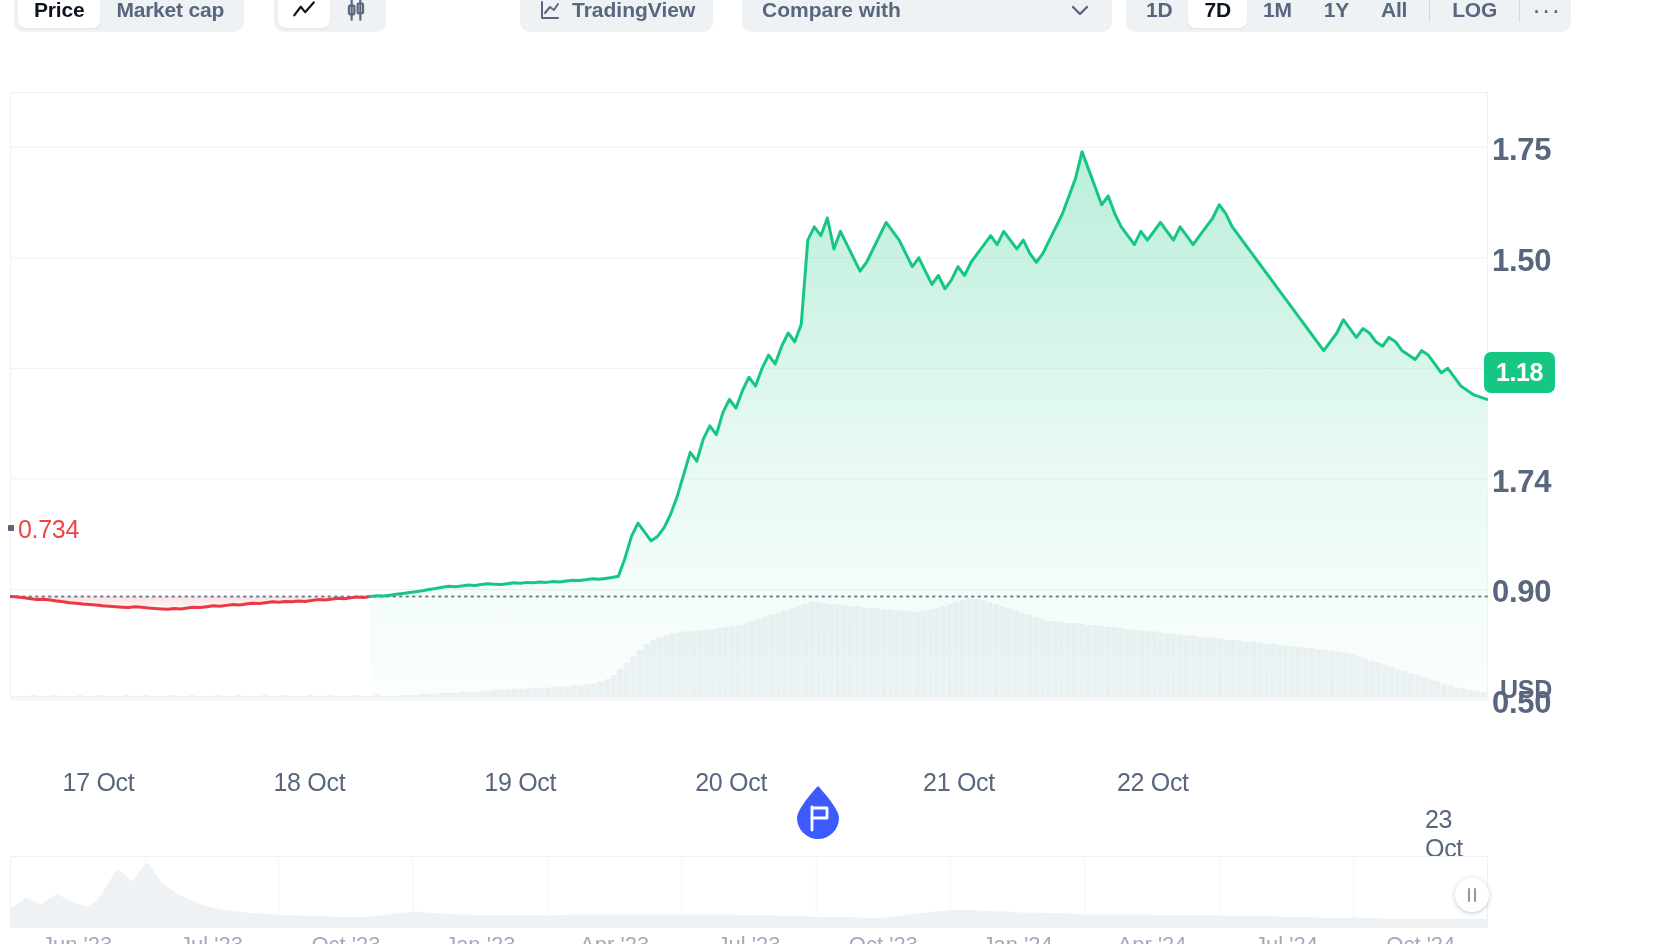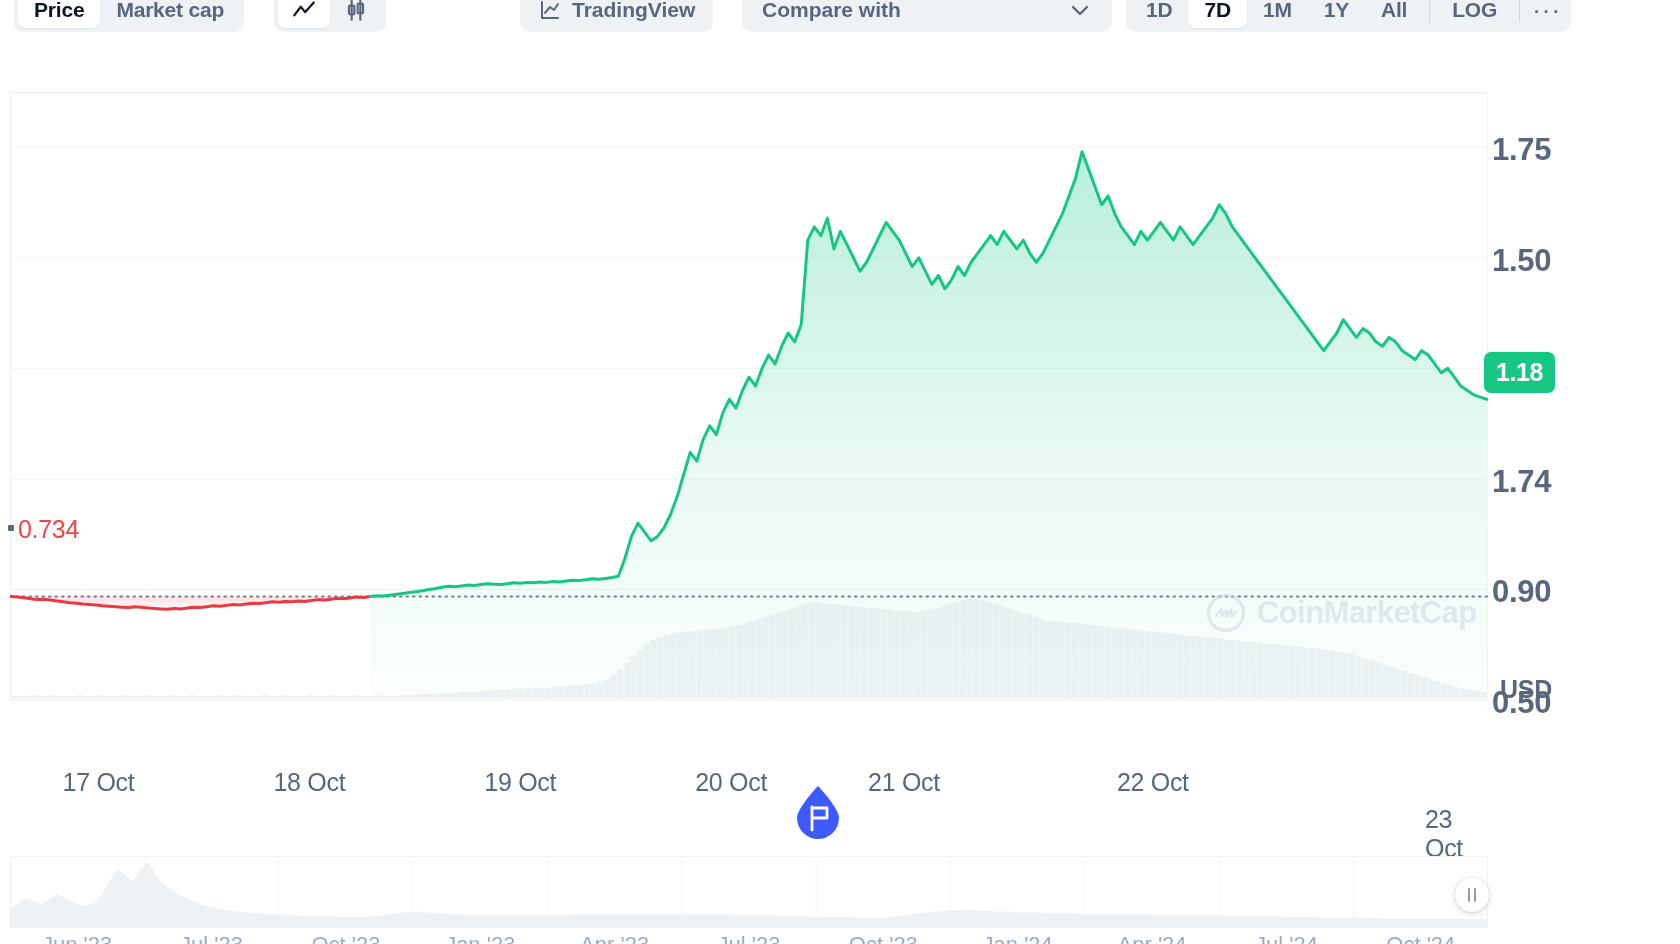--- a/index.html
+++ b/index.html
@@ -435,34 +435,27 @@
       <div class="ylab" style="top: 261.364px;">1.25</div>
       <div class="ylab" style="top: 371.909px;">1.74</div>
       <div class="ylab" style="top: 482.455px;">0.90</div>
       <div class="ylab" style="top: 593px;">0.50</div>
     </div>
 
   <div class="pricebadge">1.18</div>
 
   <div class="usd-lab">USD</div>
 
-  <div class="watermark">
-    <svg width="42" height="42" viewBox="0 0 48 48">
-      <circle cx="24" cy="24" r="20" fill="none" stroke="#cfd6e4" stroke-width="4"></circle>
-      <path d="M13 27 L19 19 L19 27 L24 21 L24 28 L30 20 L30 28 L35 23" fill="none" stroke="#cfd6e4" stroke-width="3.2" stroke-linecap="round" stroke-linejoin="round"></path>
-    </svg>
-    <span class="wm-text">CoinMarketCap</span>
-  </div>
 
   <div class="xlabels" id="xlabels">
       <div class="xlab" style="left: 98.56px;">17 Oct</div>
       <div class="xlab" style="left: 309.417px;">18 Oct</div>
       <div class="xlab" style="left: 520.274px;">19 Oct</div>
       <div class="xlab" style="left: 731.131px;">20 Oct</div>
-      <div class="xlab" style="left: 904px;">21 Oct</div>
+      <div class="xlab" style="left: 959px;">21 Oct</div>
       <div class="xlab" style="left: 1152.85px;">22 Oct</div>
       <div class="xlab" style="left: 1444px; margin-top: 37px;">23 Oct</div>
     </div>
 
   <div class="flagmark">
     <svg width="50" height="58" viewBox="0 0 50 58">
       <path d="M25 2 C25 2 46 24 46 34 A21 21 0 0 1 4 34 C4 24 25 2 25 2 Z" fill="#3d5afe"></path>
       <g stroke="#ffffff" stroke-width="2.8" fill="none" stroke-linecap="round" stroke-linejoin="round">
         <line x1="19" y1="23" x2="19" y2="46"></line>
         <path d="M19 24 L34 24 L34 34 L19 34"></path>

